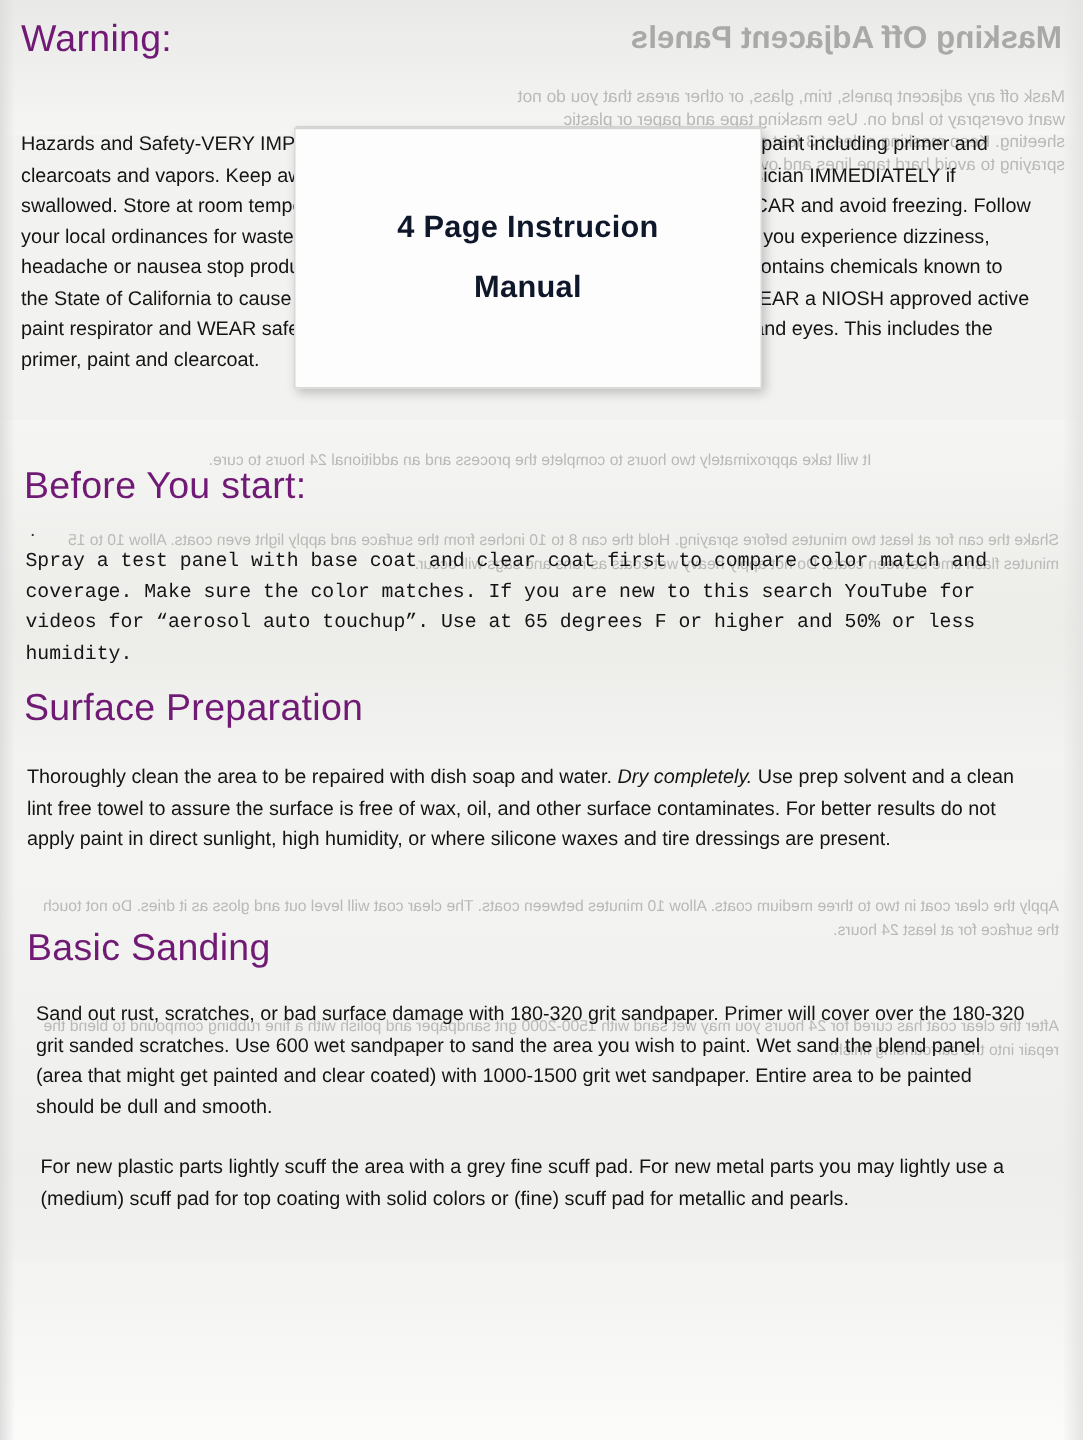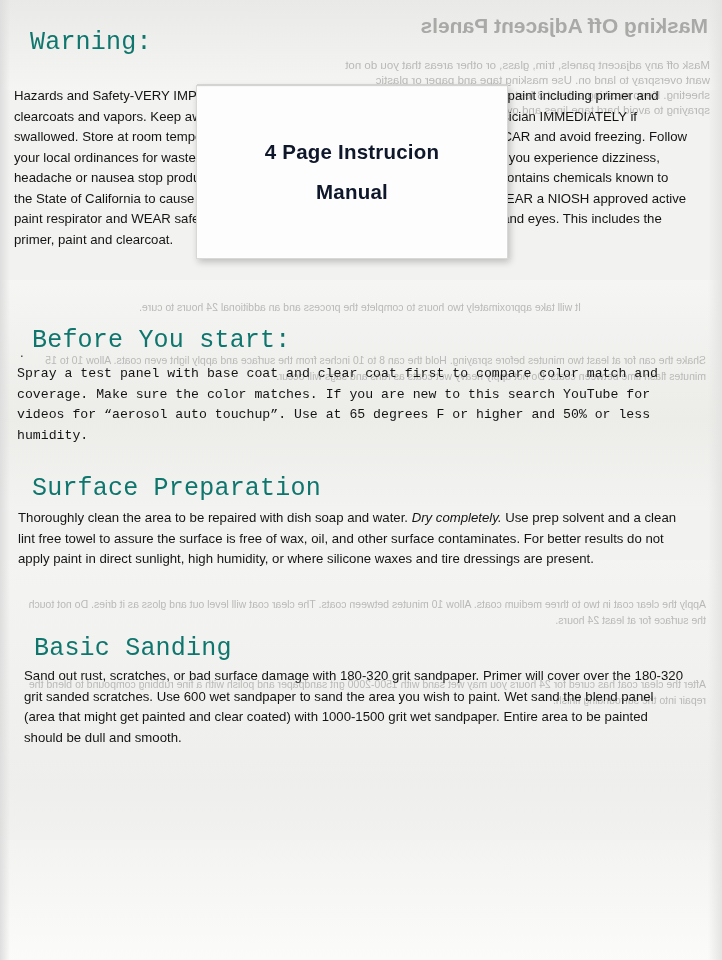--- a/index.html
+++ b/index.html
@@ -54,26 +54,26 @@
   .bleed-p1 { top: 58px; left: 330px; width: 380px; font-size: 11.5px; line-height: 15px; }
   .bleed-p2 { top: 300px; left: 24px; width: 672px; font-size: 10.5px; line-height: 15px; text-align:center;}
   .bleed-p3 { top: 352px; left: 16px; width: 690px; font-size: 10.5px; line-height: 16px; }
   .bleed-p4 { top: 596px; left: 20px; width: 686px; font-size: 10.5px; line-height: 16px; }
   .bleed-p5 { top: 676px; left: 22px; width: 684px; font-size: 10.5px; line-height: 16px; }
 
   
   .content { position: absolute; inset: 0; }
 
   h1.section {
-    margin: 16px;
-    font-family: Liberation Mono, monospace;
+    margin: 0;
+    font-family: Liberation Sans, sans-serif;
     font-weight: 400;
     font-size: 25px;
     letter-spacing: .2px;
-    color: #0f766e;
+    color: #701a75;
   }
   p.body {
     margin: 0;
     font-size: 13.2px;
     line-height: 20.5px;
     color: #141414;
   }
   .blk { position: absolute; }
 
   #warning-heading      { top: 12px;  left: 14px; }
@@ -146,20 +146,21 @@
 
     <h1 class="section blk" id="before-heading">Before You start:</h1>
     <div class="blk" id="before-dot">.</div>
     <p class="body blk" id="before-body">Spray a test panel with base coat and clear coat first to compare color match and coverage. Make sure the color matches.  If you are new to this search YouTube for videos for “aerosol auto touchup”.  Use at 65 degrees F or higher and 50% or less humidity.</p>
 
     <h1 class="section blk" id="surface-heading">Surface Preparation</h1>
     <p class="body blk" id="surface-body"><span>Thoroughly clean the area to be repaired with dish soap and water.  </span><span class="ital">Dry completely.</span><span> Use prep solvent and a clean lint free towel to assure the surface is free of wax, oil, and other surface contaminates. For better results do not apply paint in direct sunlight, high humidity, or where silicone waxes and tire dressings are present.</span></p>
 
     <h1 class="section blk" id="sanding-heading">Basic Sanding</h1>
     <p class="body blk" id="sanding-body">Sand out rust, scratches, or bad surface damage with 180-320 grit sandpaper. Primer will cover over the 180-320 grit sanded scratches. Use 600 wet sandpaper to sand the area you wish to paint. Wet sand the blend panel (area that might get painted and clear coated) with 1000-1500 grit wet sandpaper. Entire area to be painted should be dull and smooth.</p>
+    <p class="body blk" id="sanding-body2">For new plastic parts lightly scuff the area with a grey fine scuff pad. For new metal parts you may lightly use a (medium) scuff pad for top coating with solid colors or (fine) scuff pad for metallic and pearls.</p>
 
   </div>
 
   <div id="overlay-card">
     <div id="card-edge-top"></div>
     <div class="card-line">4 Page Instrucion</div>
     <div class="card-line">Manual</div>
   </div>
 
 </div>

